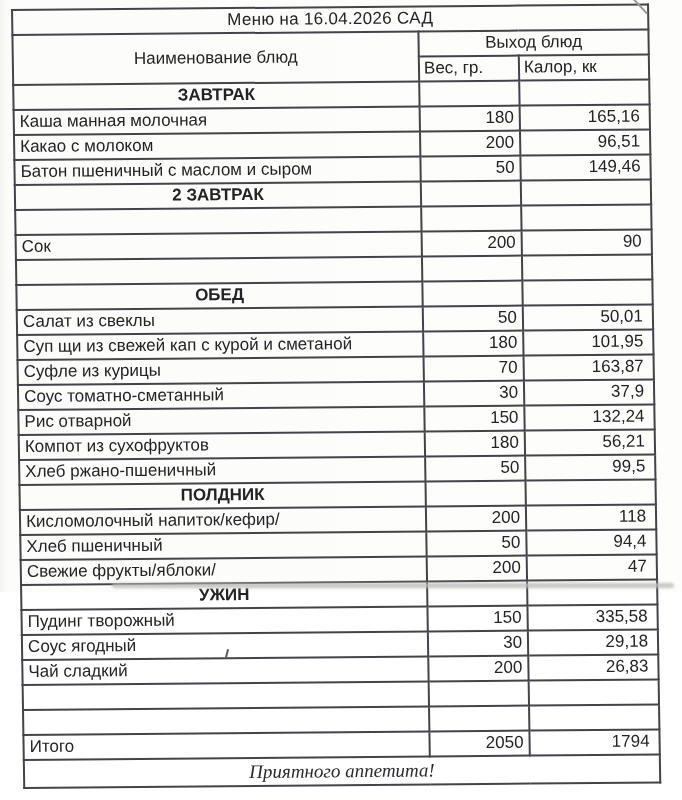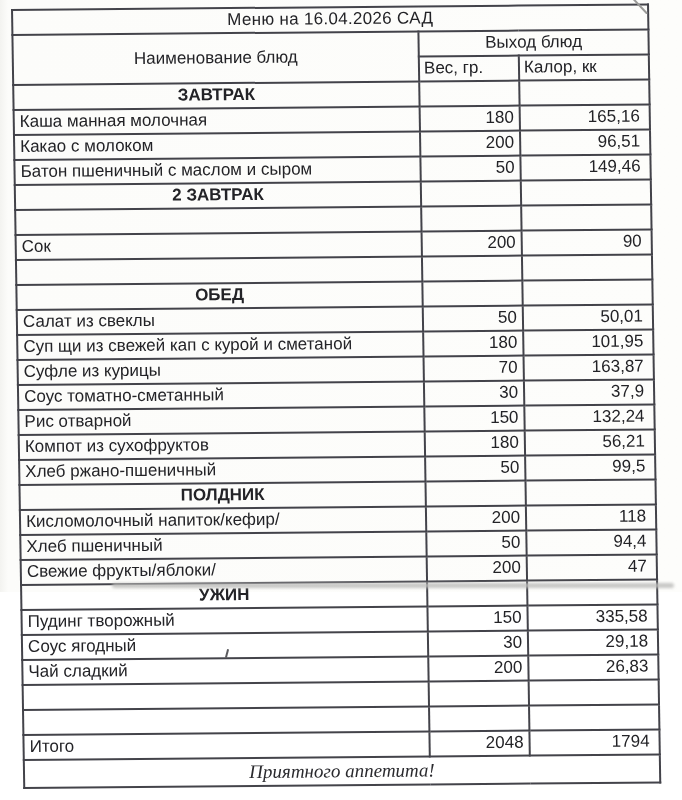--- a/index.html
+++ b/index.html
@@ -273,21 +273,21 @@
             <td class="num-weight"></td>
             <td class="num-cal"></td>
           </tr>
           <tr>
             <td class="name"></td>
             <td class="num-weight"></td>
             <td class="num-cal"></td>
           </tr>
           <tr>
             <td class="name">Итого</td>
-            <td class="num-weight">2048</td>
+            <td class="num-weight">2050</td>
             <td class="num-cal">1794</td>
           </tr>
         </tbody>
       <tfoot>
         <tr>
           <td class="footer-cell" colspan="3">Приятного аппетита!</td>
         </tr>
       </tfoot>
     </table>
   </div>

